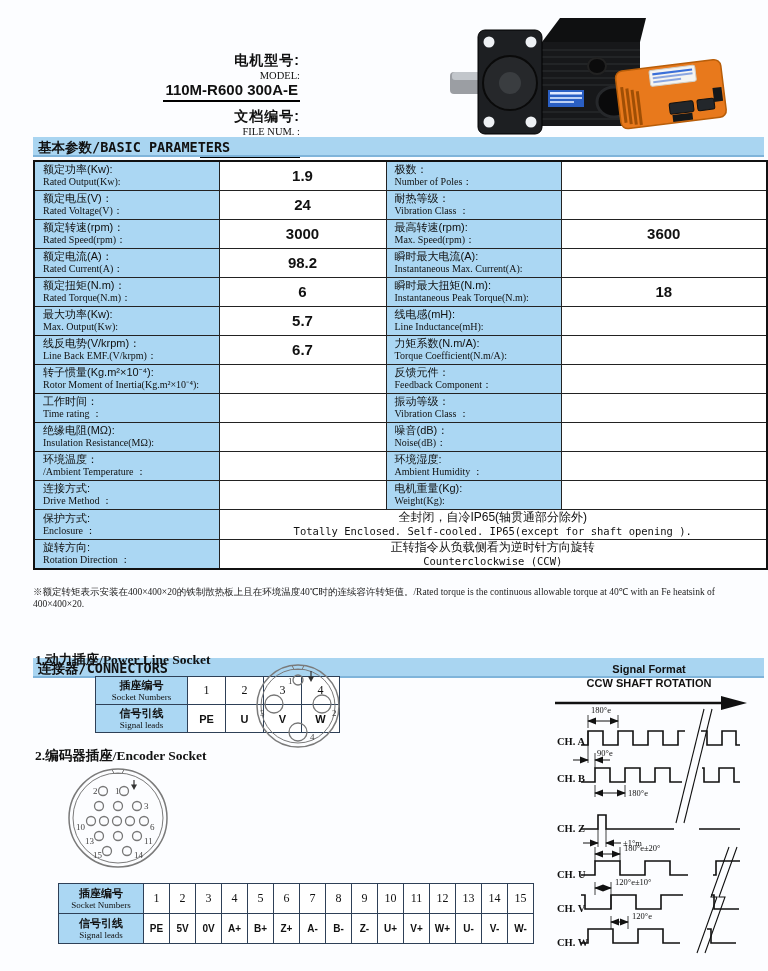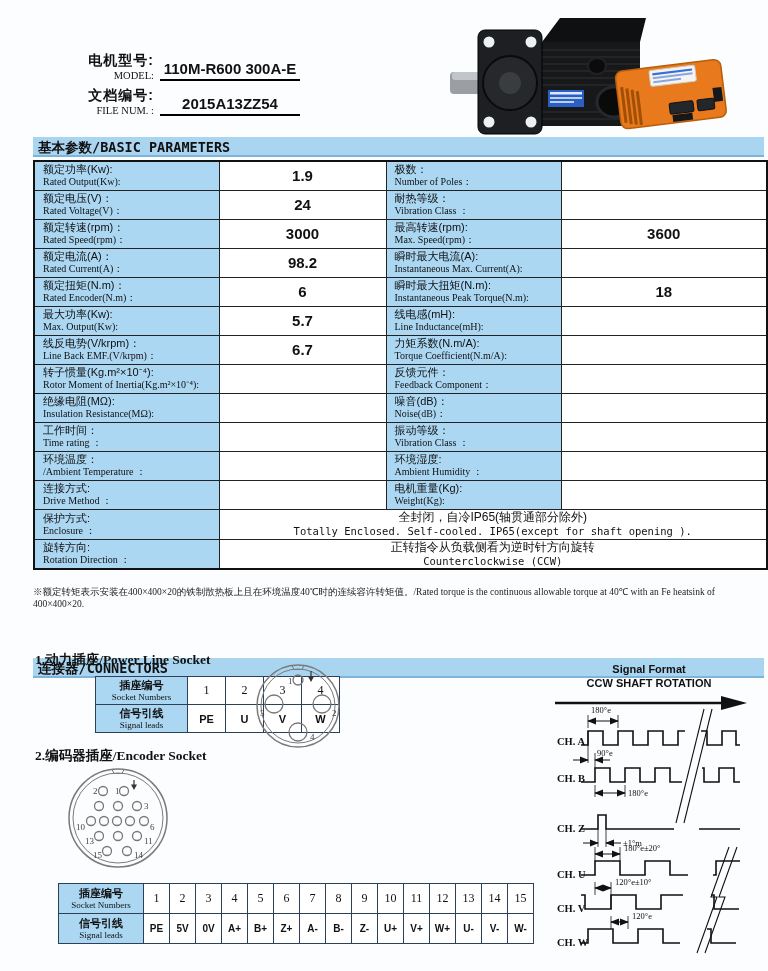--- a/index.html
+++ b/index.html
@@ -3,21 +3,21 @@
 <meta charset="utf-8">
 <style>
   html,body{margin:0;padding:0;}
   body{
     width:768px;height:971px;position:relative;overflow:hidden;
     background:#fcfdff;
     font-family:"Liberation Sans",sans-serif;color:#111;
   }
   
   .fields{position:absolute;left:72px;top:52px;width:228px;}
-  .field{display:flex;align-items:flex-end;margin-bottom:6px;}
+  .field{display:flex;align-items:flex-end;margin-bottom:6px;flex-direction:column;}
   .flabels{width:82px;text-align:right;}
   .fzh{font-size:14px;font-weight:bold;letter-spacing:1px;}
   .fen{font-size:10.5px;font-family:"Liberation Serif",serif;}
   .fvalue{flex:1;border-bottom:2px solid #000;text-align:center;
           font-size:15px;font-weight:bold;padding:0 2px 2px 2px;margin-left:6px;white-space:nowrap;}
   
   .bar{position:absolute;left:33px;width:731px;height:20px;background:#a9d5f1;
        border-bottom:2px solid #7fb4da;
        font-family:"DejaVu Sans Mono",monospace;font-weight:bold;font-size:13.5px;
        line-height:20px;padding-left:5px;box-sizing:border-box;}
@@ -203,21 +203,21 @@
         <td class="lbl">
           <div class="zh">瞬时最大电流(A):</div>
           <div class="en">Instantaneous Max. Current(A):</div>
         </td>
         <td class="val"></td>
       </tr>
 
       <tr>
         <td class="lbl">
           <div class="zh">额定扭矩(N.m)：</div>
-          <div class="en">Rated Encoder(N.m)：</div>
+          <div class="en">Rated Torque(N.m)：</div>
         </td>
         <td class="val">6</td>
         <td class="lbl">
           <div class="zh">瞬时最大扭矩(N.m):</div>
           <div class="en">Instantaneous Peak Torque(N.m):</div>
         </td>
         <td class="val">18</td>
       </tr>
 
       <tr>
@@ -254,40 +254,40 @@
         <td class="val"></td>
         <td class="lbl">
           <div class="zh">反馈元件：</div>
           <div class="en">Feedback Component：</div>
         </td>
         <td class="val"></td>
       </tr>
 
       <tr>
         <td class="lbl">
+          <div class="zh">工作时间：</div>
+          <div class="en">Time rating ：</div>
+        </td>
+        <td class="val"></td>
+        <td class="lbl">
+          <div class="zh">振动等级：</div>
+          <div class="en">Vibration Class ：</div>
+        </td>
+        <td class="val"></td>
+      </tr>
+
+      <tr>
+        <td class="lbl">
           <div class="zh">绝缘电阻(MΩ):</div>
           <div class="en">Insulation Resistance(MΩ):</div>
         </td>
         <td class="val"></td>
         <td class="lbl">
           <div class="zh">噪音(dB)：</div>
           <div class="en">Noise(dB)：</div>
-        </td>
-        <td class="val"></td>
-      </tr>
-
-      <tr>
-        <td class="lbl">
-          <div class="zh">工作时间：</div>
-          <div class="en">Time rating ：</div>
-        </td>
-        <td class="val"></td>
-        <td class="lbl">
-          <div class="zh">振动等级：</div>
-          <div class="en">Vibration Class ：</div>
         </td>
         <td class="val"></td>
       </tr>
 
       <tr>
         <td class="lbl">
           <div class="zh">环境温度：</div>
           <div class="en">/Ambient Temperature ：</div>
         </td>
         <td class="val"></td>

